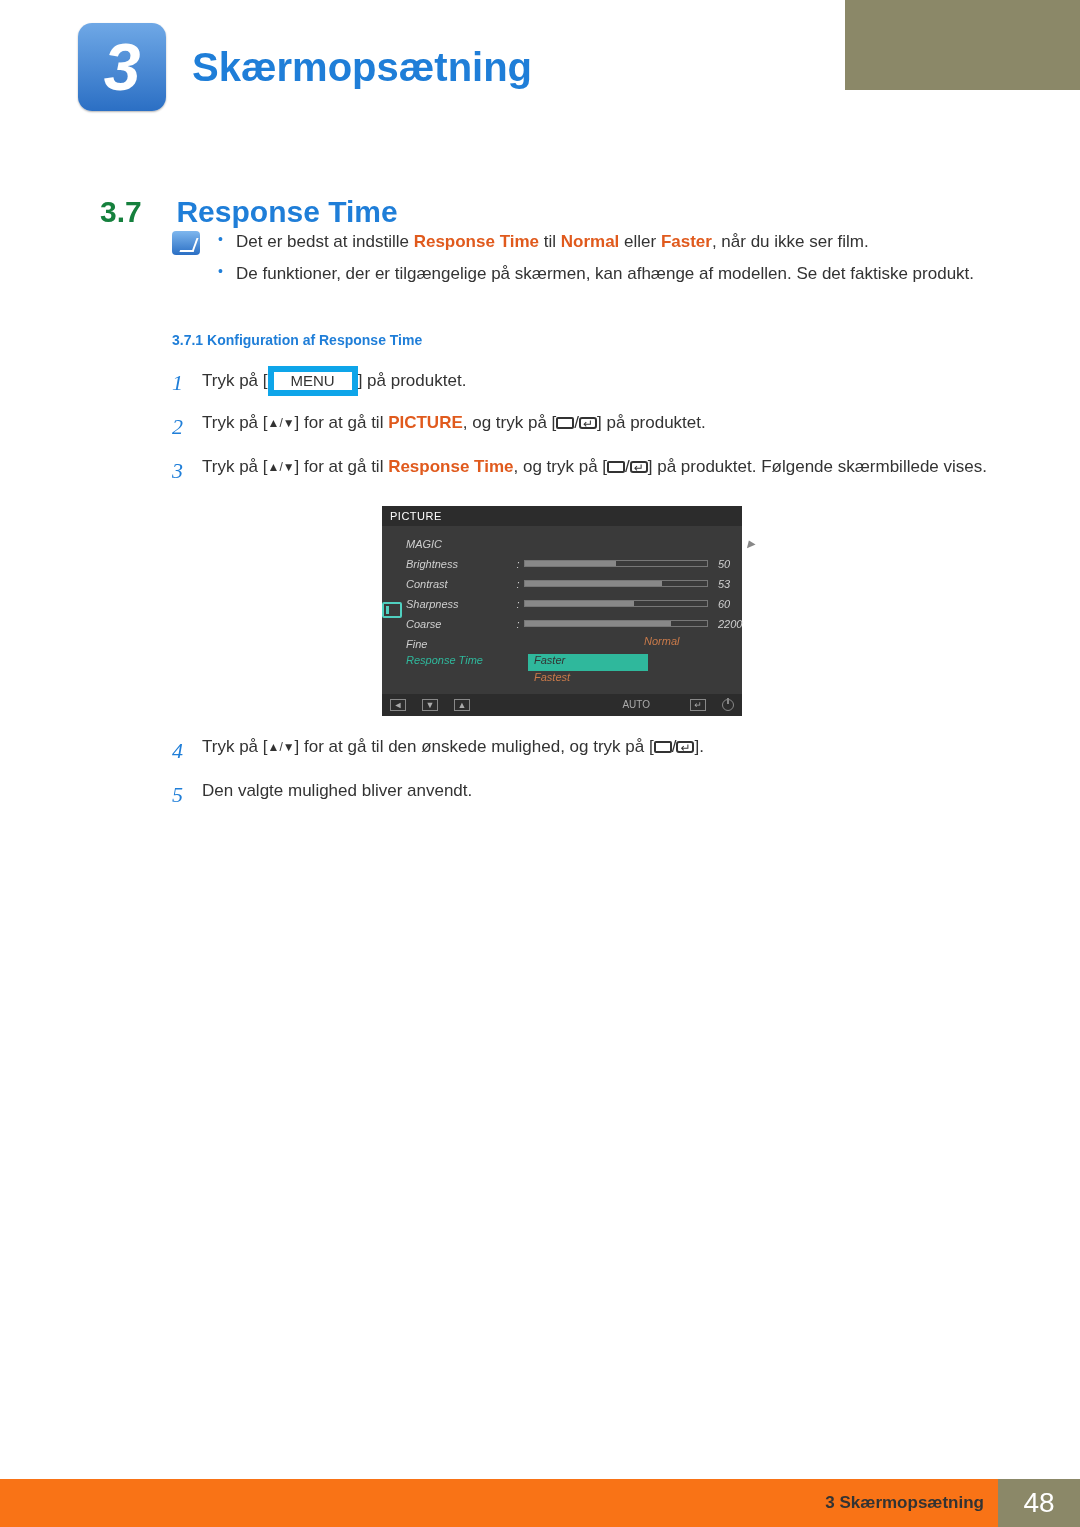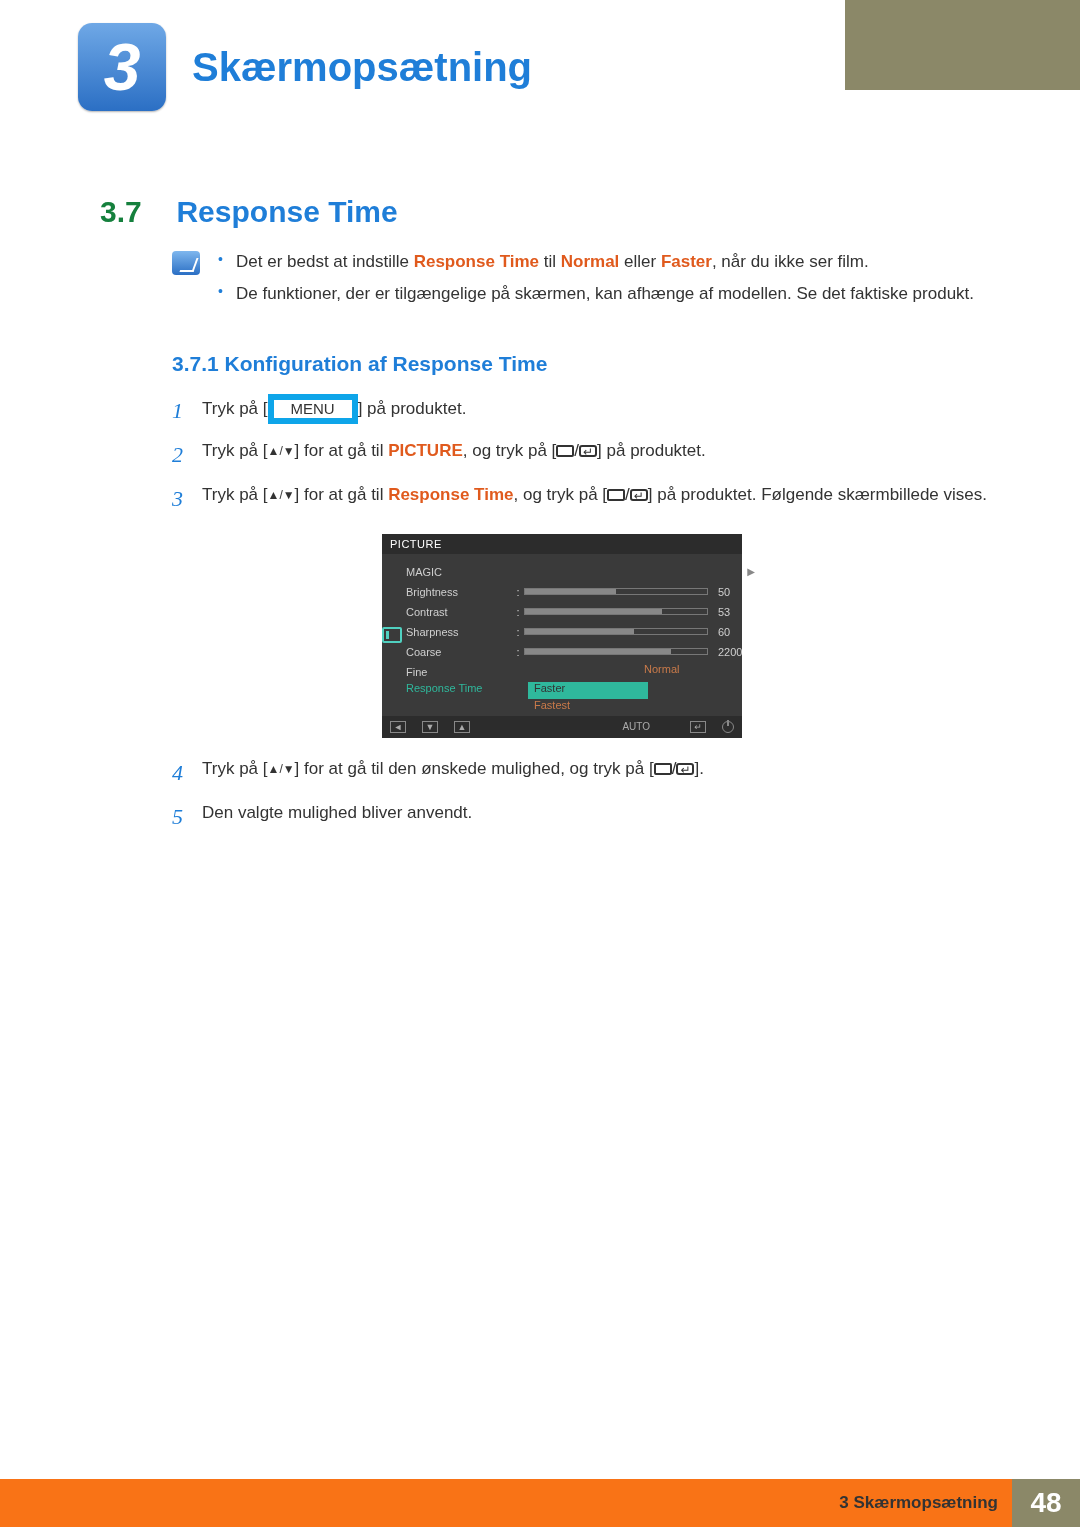--- a/index.html
+++ b/index.html
@@ -46,21 +46,21 @@
     font-weight: bold;
     color: #1f7ed8;
   }
 
   
   .content { position: absolute; top: 195px; left: 100px; right: 90px; }
   .sec-num { color:#15803d; font-size:30px; font-weight:bold; display:inline-block; width:72px; vertical-align:top; }
   .sec-title { color:#1f7ed8; font-size:30px; font-weight:bold; }
   .intro { margin-top: 40px; margin-left: 72px; font-size: 17px; color:#333; }
 
-  .note-box { margin-top: 20px; margin-left: 72px; display:flex; }
+  .note-box { margin-left: 72px; display:flex; }
   .note-icon {
     width: 28px; height: 24px;
     background: linear-gradient(#7fb7ee,#2b6fc4);
     border-radius: 4px;
     position: relative;
     flex: none;
     margin-top: 2px;
   }
   .note-icon::after {
     content: "";
@@ -70,39 +70,39 @@
     border-bottom: 2px solid #fff;
     border-right: 2px solid #fff;
     transform: skewX(-20deg);
   }
   .note-list { margin-left: 18px; font-size: 17px; color:#333; }
   .note-list li { list-style:none; position:relative; padding-left:18px; line-height:1.55; margin-bottom:6px; }
   .note-list li::before { content:"•"; position:absolute; left:0; color:#1f7ed8; font-size:14px; }
   .kw { color:#e05a1d; font-weight:bold; }
   .kw2 { color:#e05a1d; font-weight:bold; }
 
-  .subheading { margin-top: 38px; margin-left:72px; color:#1f7ed8; font-size:21px; font-weight:bold; }
+  .subheading { margin-top: 38px; margin-left:72px; color:#1f7ed8; font-size:14px; font-weight:bold; }
   .steps { margin-top: 18px; margin-left: 72px; }
   .step { display:flex; font-size:17px; color:#333; margin-bottom:10px; line-height:1.55; }
   .step-num { color:#1f7ed8; font-style:italic; font-size:22px; width:30px; flex:none; font-family:"Times New Roman",serif; }
   .step-body { flex:1; }
   .btnbox { border:6px solid #0ea5e9; padding:0 17px; font-size:15px; display:inline-block; line-height:1.2; }
   .arrows { font-size:12px; vertical-align:1px; }
   .rect-icon { display:inline-block; width:18px; height:12px; border:2px solid #333; border-radius:2px; vertical-align:-1px; }
   .enter-icon { display:inline-block; width:18px; height:12px; border:2px solid #333; border-radius:3px; vertical-align:-1px; position:relative; }
   .enter-icon::after { content:"↵"; position:absolute; top:-4px; left:2px; font-size:12px; color:#333; }
 
   
   .osd-wrap { margin: 18px 0 18px 210px; width: 360px; background:#3a3a3a; font-size:11px; color:#cfcfcf; }
   .osd-title { background:#2c2c2c; color:#fff; padding:4px 8px; font-size:11px; letter-spacing:0.5px; }
   .osd-body { display:flex; }
   .osd-side { width:44px; display:flex; align-items:center; justify-content:center; }
   .osd-side-icon { width:20px; height:16px; border:2px solid #50d0c0; border-radius:2px; position:relative; }
   .osd-side-icon::before { content:""; position:absolute; left:2px; top:2px; bottom:2px; width:3px; background:#50d0c0; }
-  .osd-main { flex:1; padding:8px 10px 0 0; }
+  .osd-main { flex:1; padding:8px 10px 6px 0;font-style:italic; }
   .osd-row { display:flex; align-items:center; height:20px; }
   .osd-label { width:110px; padding-left:4px; }
   .osd-colon { width:12px; text-align:center; }
   .osd-bar { flex:1; height:7px; border:1px solid #777; margin-right:10px; position:relative; }
   .osd-bar-fill { position:absolute; top:0; bottom:0; left:0; background:#888; }
   .osd-val { width:40px; }
   .osd-arrow { width:14px; text-align:center; color:#888; font-size:10px; }
   .osd-magic { color:#cfcfcf; }
   .osd-rt { color:#2fb89c; }
   .osd-options { margin-left:126px; }
@@ -113,21 +113,21 @@
   .osd-auto { margin-left:auto; font-size:10px; }
   .osd-power { width:12px;height:12px;border:1.5px solid #888;border-radius:50%;position:relative; }
   .osd-power::after{content:"";position:absolute;top:-2px;left:4px;width:2px;height:6px;background:#888;}
 
   
   .footer {
     position:absolute; bottom:0; left:0; right:0; height:48px;
     background:#f97316; display:flex; align-items:center; justify-content:flex-end;
   }
   .footer-label { font-size:17px; font-weight:bold; color:#333; margin-right:14px; }
-  .footer-page { width:68px; height:48px; background:#8b8868; color:#fff; font-size:28px; font-weight:bold; display:flex; align-items:center; justify-content:center; }
+  .footer-page { width:82px; height:48px; background:#8b8868; color:#fff; font-size:28px; font-weight:normal; display:flex; align-items:center; justify-content:center; }
 </style>
 </head>
 <body>
 
 <div class="page">
   <div class="header-stripe"></div>
   <div class="header-row">
     <div class="chapter-badge">3</div>
     <div class="chapter-title">Skærmopsætning</div>
   </div>

